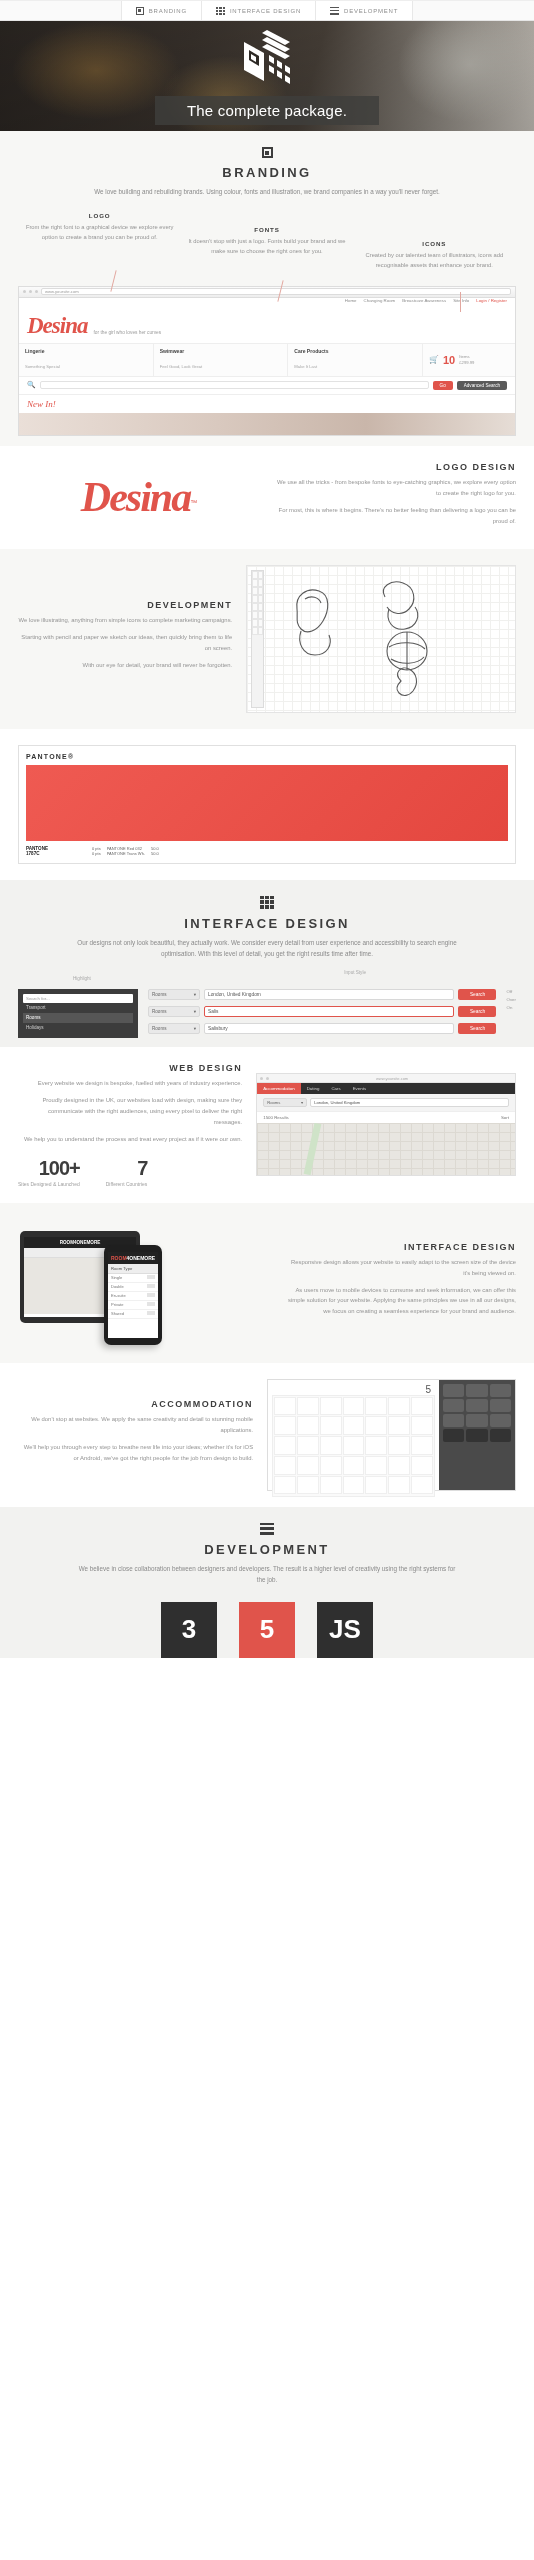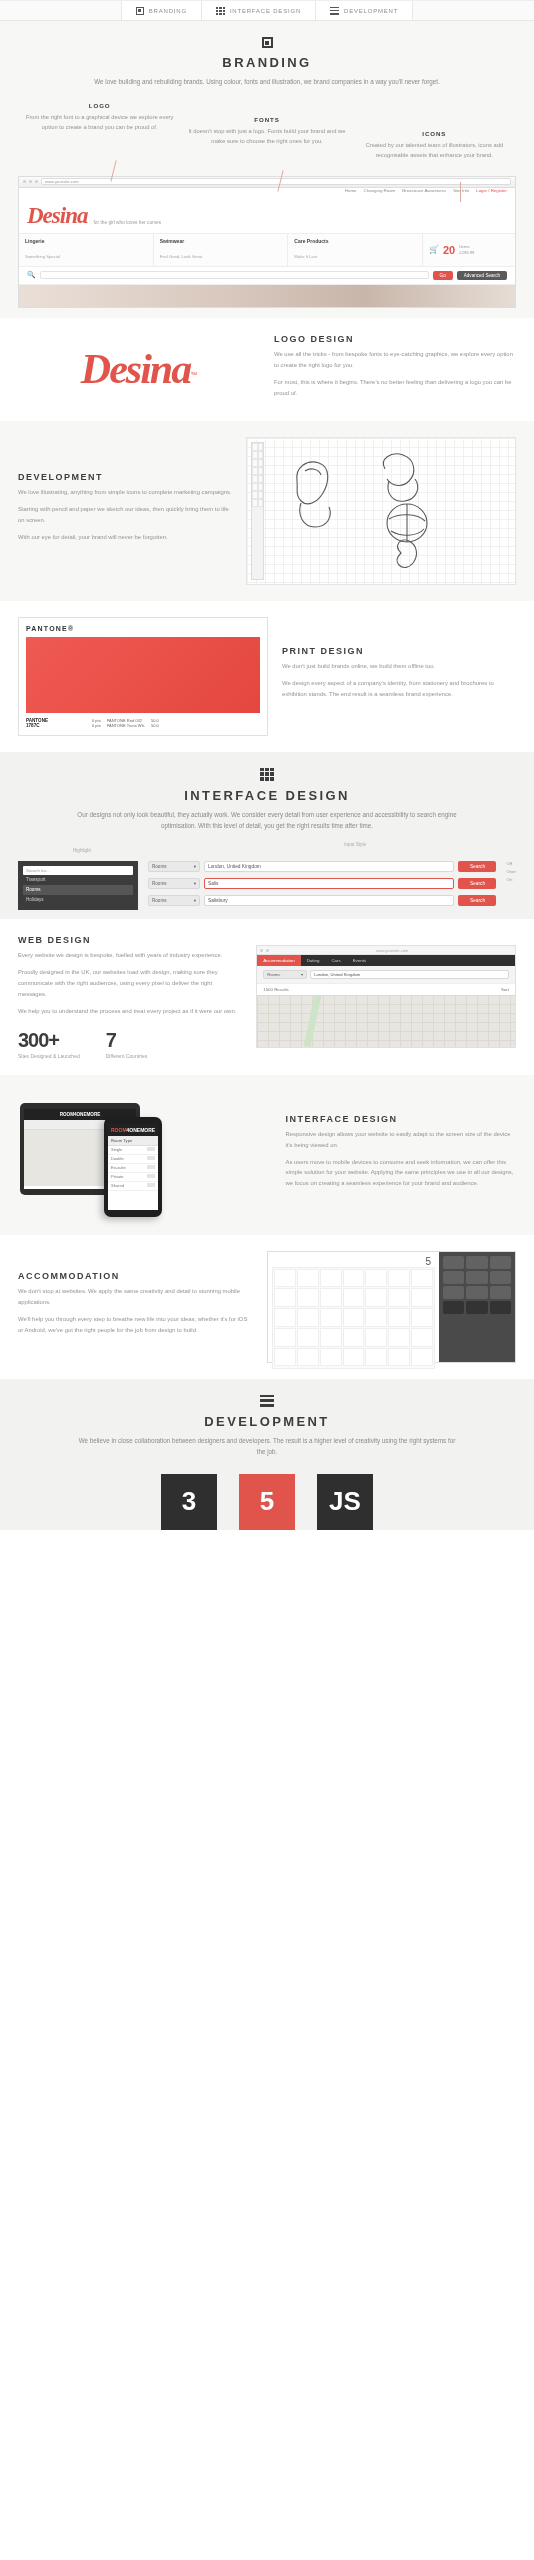--- a/index.html
+++ b/index.html
@@ -90,21 +90,21 @@
   .dsearch-in{flex:1;height:8px;border:1px solid #e2e2e2;border-radius:2px;}
   .btn-red{background:#e0544b;color:#fff;font-size:4.6px;padding:2px 7px;border-radius:2px;}
   .btn-dark{background:#5a5a5a;color:#fff;font-size:4.6px;padding:2px 7px;border-radius:2px;}
   .desina-new{padding:4px 8px;font-family:"Liberation Serif",serif;font-style:italic;font-size:9px;color:#e0544b;}
   .desina-strip{height:22px;background:linear-gradient(90deg,#eadfd8,#d9c9bf 40%,#c9b6aa 70%,#e6ddd6);}
 
   
   .split { display:flex; align-items:center; gap:14px; }
   .split .txt h3 { font-size:9px; letter-spacing:1.5px; color:#3d3d3d; font-weight:bold; margin-bottom:5px;}
   .split .txt p { font-size:5.9px; line-height:1.85; color:#949494; margin-bottom:6px;}
-  .w50 { flex:1; }
+  .w50 { flex:1;text-align:right; }
 
   .desina-big { font-family:"Liberation Serif",serif; font-style:italic; font-weight:bold;
     font-size:42px; color:#e0544b; letter-spacing:-2px; line-height:1; }
   .tm { font-size:7px; vertical-align:super; }
 
   
   .illus-panel { flex:1.25; height:148px; background:#fff; border:1px solid #e4e4e4; position:relative;
     background-image:linear-gradient(#f0f0ee 1px,transparent 1px),linear-gradient(90deg,#f0f0ee 1px,transparent 1px);
     background-size:9px 9px; }
   .illus-tools { position:absolute; left:4px; top:4px; bottom:4px; width:13px; background:#f3f3f3; border:1px solid #dcdcdc;
@@ -217,20 +217,39 @@
         <span class="ic-bars">
             <i></i>
             <i></i>
             <i></i>
           </span>
         <span class="tlabel">DEVELOPMENT</span>
       </div>
     </div>
   </div>
 
+  <div class="hero">
+    <svg class="cube" width="54" height="58" viewBox="0 0 54 58">
+      <g fill="#fff">
+        <path d="M27 2 L50 14 L45 17 L22 5 Z"></path>
+        <path d="M27 9 L50 21 L45 24 L22 12 Z"></path>
+        <path d="M27 16 L50 28 L45 31 L22 19 Z"></path>
+        <path d="M4 14 L24 25 L24 53 L4 42 Z"></path>
+        <path d="M29 27 L34 30 L34 36 L29 33 Z"></path>
+        <path d="M37 32 L42 35 L42 41 L37 38 Z"></path>
+        <path d="M45 37 L50 40 L50 46 L45 43 Z"></path>
+        <path d="M29 37 L34 40 L34 46 L29 43 Z"></path>
+        <path d="M37 42 L42 45 L42 51 L37 48 Z"></path>
+        <path d="M45 47 L50 50 L50 56 L45 53 Z"></path>
+      </g>
+      <path d="M9 22 L19 28 L19 38 L9 32 Z" fill="#2e2a26"></path>
+      <path d="M11 26 L16 29 L16 34 L11 31 Z" fill="#fff"></path>
+    </svg>
+    <div class="herobar">The complete package.</div>
+  </div>
 
   <div class="sect bg-light">
     <div class="sect-head">
       <div class="icon-sq">
           <i></i>
         </div>
       <h2>BRANDING</h2>
       <p>We love building and rebuilding brands. Using colour, fonts and illustration, we brand companies in a way you'll never forget.</p>
     </div>
     <div class="cols3">
@@ -279,33 +298,34 @@
         <div class="dcat">
           <b>Swimwear</b>
           <span>Feel Good, Look Great</span>
         </div>
         <div class="dcat">
           <b>Care Products</b>
           <span>Make It Last</span>
         </div>
         <div class="dcart">
           <span style="font-size:8px;color:#e0544b">🛒</span>
-          <span class="big">20</span>
+          <span class="big">10</span>
           <span class="lines">
             <span>Items</span><br>
             <span>£299.99</span>
           </span>
         </div>
       </div>
       <div class="desina-search">
         <span style="font-size:7px;color:#e0544b">🔍</span>
         <span class="dsearch-in"></span>
         <span class="btn-red">Go</span>
         <span class="btn-dark">Advanced Search</span>
       </div>
+      <div class="desina-new">New In!</div>
       <div class="desina-strip"></div>
     </div>
   </div>
 
   <div class="sect split">
     <div class="w50" style="text-align:center">
       <span class="desina-big">Desina</span><span class="tm" style="color:#e0544b">™</span>
     </div>
     <div class="w50 txt">
       <h3>LOGO DESIGN</h3>
@@ -373,25 +393,20 @@
         <div>
           <div>PANTONE Red 032</div>
           <div>PANTONE Trans Wh.</div>
         </div>
         <div>
           <div>50.0</div>
           <div>50.0</div>
         </div>
       </div>
     </div>
-    <div class="w50 txt">
-      <h3>PRINT DESIGN</h3>
-      <p>We don't just build brands online, we build them offline too.</p>
-      <p>We design every aspect of a company's identity, from stationery and brochures to exhibition stands. The end result is a seamless brand experience.</p>
-    </div>
   </div>
 
   <div class="sect bg-grey">
     <div class="sect-head">
       <div class="icon-grid9">
           <i></i>
           <i></i>
           <i></i>
           <i></i>
           <i></i>
@@ -450,21 +465,21 @@
   </div>
 
   <div class="sect split">
     <div class="w50 txt">
       <h3>WEB DESIGN</h3>
       <p>Every website we design is bespoke, fuelled with years of industry experience.</p>
       <p>Proudly designed in the UK, our websites load with design, making sure they communicate with the right audiences, using every pixel to deliver the right messages.</p>
       <p>We help you to understand the process and treat every project as if it were our own.</p>
       <div class="stats">
         <div class="stat">
-          <div class="num">300+</div>
+          <div class="num">100+</div>
           <div class="lbl">Sites Designed &amp; Launched</div>
         </div>
         <div class="stat">
           <div class="num">7</div>
           <div class="lbl">Different Countries</div>
         </div>
       </div>
     </div>
     <div class="site-mock">
       <div class="site-top">

